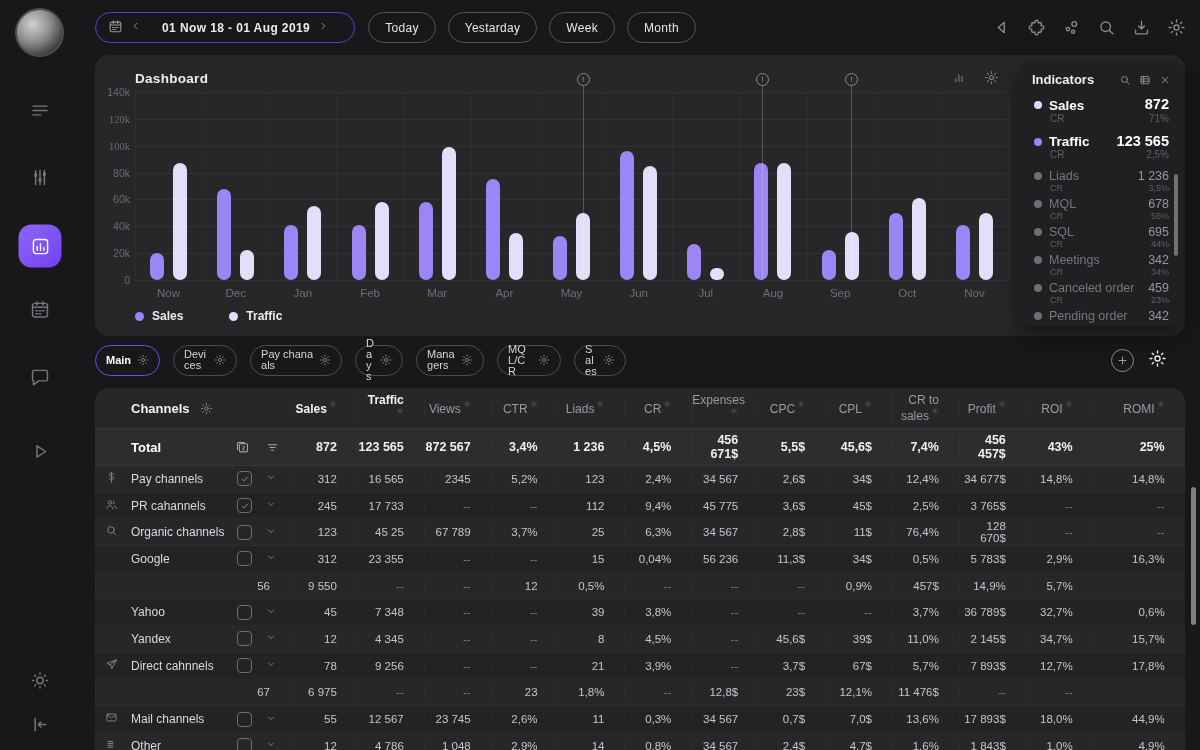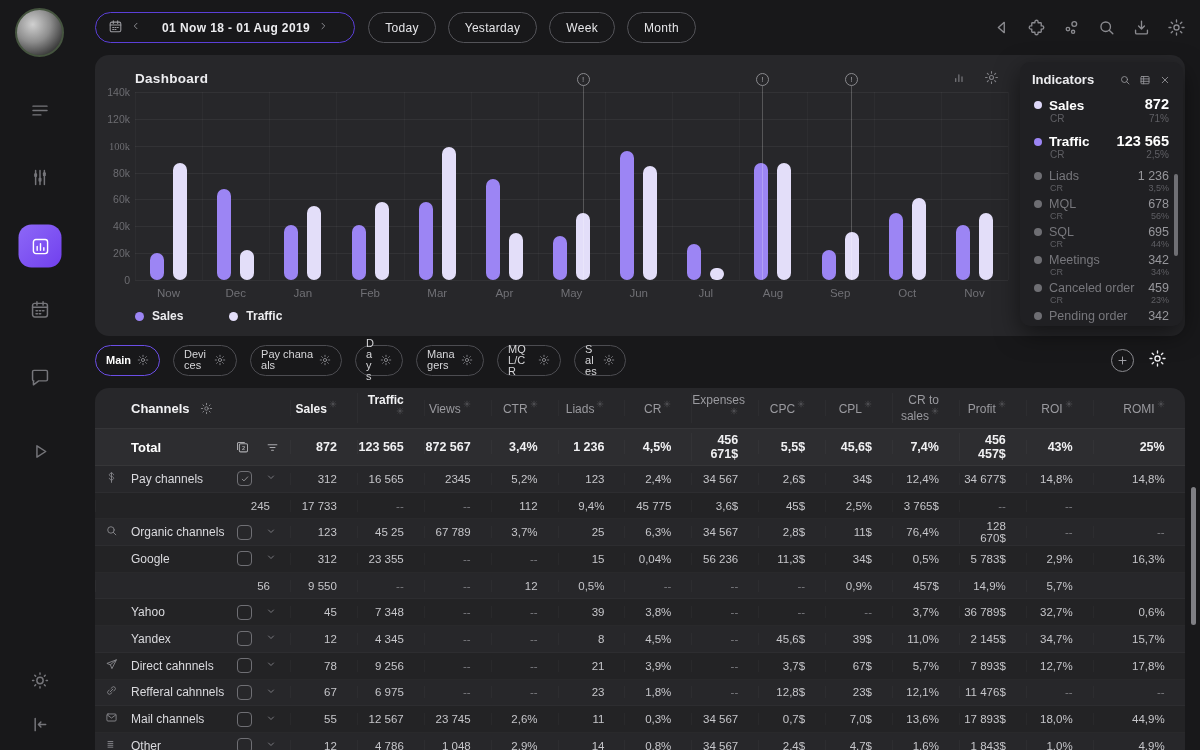--- a/index.html
+++ b/index.html
@@ -241,21 +241,21 @@
         <span class="ic" style="font-size: 15px;">
           <svg viewBox="0 0 24 24">
             <circle cx="12" cy="12" r="3.2"></circle>
             <path d="M12 2.5V5M12 19v2.5M2.5 12H5M19 12h2.5M5.3 5.3L7 7M17 17l1.7 1.7M5.3 18.7L7 17M17 7l1.7-1.7"></path>
           </svg>
         </span>
       </div>
     <div class="chart-wrap">
       <div class="y-axis" id="y-axis">
           <div style="top: 0%;">140k</div>
-          <div style="top: 14.2857%;">120k</div>
+          <div style="top: 14.2857%; font-family: Liberation Serif, serif;">120k</div>
           <div style="top: 28.5714%; font-family: Liberation Serif, serif;">100k</div>
           <div style="top: 42.8571%;">80k</div>
           <div style="top: 57.1429%;">60k</div>
           <div style="top: 71.4286%;">40k</div>
           <div style="top: 85.7143%;">20k</div>
           <div style="top: 100%;">0</div>
         </div>
       <div class="plot" id="plot">
           <div class="gl-h" style="top: 0%;"></div>
           <div class="gl-h" style="top: 14.2857%;"></div>
@@ -709,20 +709,41 @@
           <div class="num">2,4%</div>
           <div class="num">34 567</div>
           <div class="num">2,6$</div>
           <div class="num">34$</div>
           <div class="num">12,4%</div>
           <div class="num">34 677$</div>
           <div class="num">14,8%</div>
           <div class="num">14,8%</div>
         </div>
         <div class="trow body alt">
+          <div class="chan-cell">
+            <span class="row-ic"><span class="ic" style="font-size: 13px;">
+                <svg viewBox="0 0 24 24">
+                  <circle cx="9" cy="8.2" r="3.2"></circle>
+                  <path d="M3.8 19.5c0-2.9 2.3-5.2 5.2-5.2s5.2 2.3 5.2 5.2M15.5 5.7a3.2 3.2 0 0 1 0 5M17.2 14.6c2 .6 3.4 2.5 3.4 4.9"></path>
+                </svg>
+              </span></span>
+            <span class="row-lbl">PR cahannels</span>
+            <span class="cb">
+              <span class="ic" style="font-size: 10px;">
+                <svg viewBox="0 0 24 24">
+                  <path d="M5.5 12.5l4 4 9-9.5"></path>
+                </svg>
+              </span>
+            </span>
+            <span class="chev"><span class="ic" style="font-size: 12px;">
+                <svg viewBox="0 0 24 24">
+                  <path d="M7 10l5 5 5-5"></path>
+                </svg>
+              </span></span>
+          </div>
           <div class="num">245</div>
           <div class="num">17 733</div>
           <div class="num dim">--</div>
           <div class="num dim">--</div>
           <div class="num">112</div>
           <div class="num">9,4%</div>
           <div class="num">45 775</div>
           <div class="num">3,6$</div>
           <div class="num">45$</div>
           <div class="num">2,5%</div>
@@ -873,34 +894,20 @@
           <div class="num">3,9%</div>
           <div class="num dim">--</div>
           <div class="num">3,7$</div>
           <div class="num">67$</div>
           <div class="num">5,7%</div>
           <div class="num">7 893$</div>
           <div class="num">12,7%</div>
           <div class="num">17,8%</div>
         </div>
         <div class="trow body">
-          <div class="chan-cell">
-            <span class="row-ic"><span class="ic" style="font-size: 13px;">
-                <svg viewBox="0 0 24 24">
-                  <path d="M9.5 14.5l5-5M8 11l-2.2 2.2a3.3 3.3 0 0 0 4.7 4.7L12.7 16M16 13l2.2-2.2a3.3 3.3 0 0 0-4.7-4.7L11.3 8"></path>
-                </svg>
-              </span></span>
-            <span class="row-lbl">Refferal cahnnels</span>
-            <span class="cb"></span>
-            <span class="chev"><span class="ic" style="font-size: 12px;">
-                <svg viewBox="0 0 24 24">
-                  <path d="M7 10l5 5 5-5"></path>
-                </svg>
-              </span></span>
-          </div>
           <div class="num">67</div>
           <div class="num">6 975</div>
           <div class="num dim">--</div>
           <div class="num dim">--</div>
           <div class="num">23</div>
           <div class="num">1,8%</div>
           <div class="num dim">--</div>
           <div class="num">12,8$</div>
           <div class="num">23$</div>
           <div class="num">12,1%</div>

